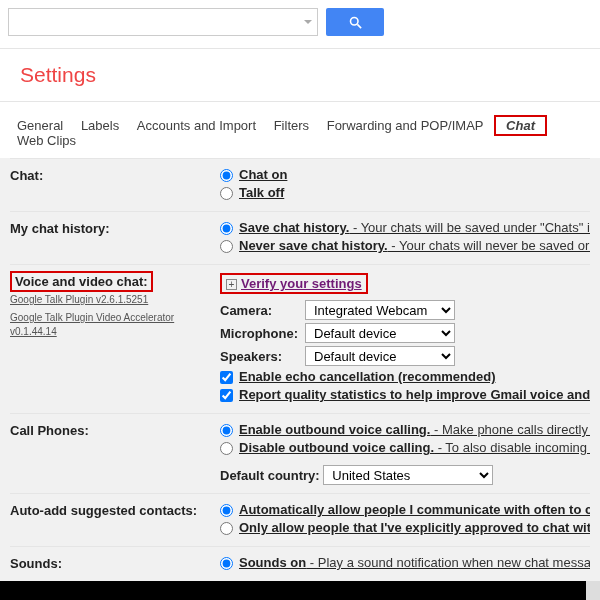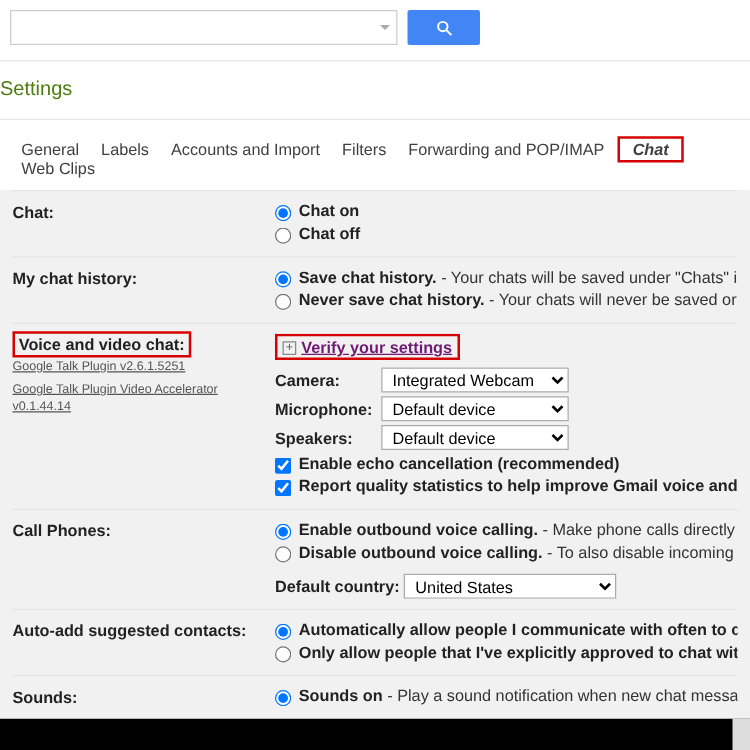--- a/index.html
+++ b/index.html
@@ -2,32 +2,32 @@
 <html><head>
 <meta charset="utf-8">
 <style>
 * { box-sizing: border-box; margin: 0; padding: 0; }
 body { font-family: Arial, sans-serif; font-size: 13px; color: #222; background: #fff; width: 600px; }
 .top-bar { padding: 8px 8px 12px; display: flex; gap: 8px; border-bottom: 1px solid #e5e5e5; }
 .search-wrap { position: relative; width: 310px; }
 .search-input { width: 100%; height: 28px; border: 1px solid #ccc; padding: 0 30px 0 6px; font-size: 13px; }
 .search-caret { position: absolute; right: 6px; top: 50%; transform: translateY(-50%); width: 0; height: 0; border-left: 4px solid transparent; border-right: 4px solid transparent; border-top: 4px solid #aaa; }
 .search-btn { width: 58px; height: 28px; background: #4285f4; border: none; border-radius: 2px; display: flex; align-items: center; justify-content: center; cursor: pointer; }
-.page-title { font-size: 16px; color: #4d7c0f; padding: 14px 0 14px; }
+.page-title { font-size: 21px; color: #ef4444; padding: 14px 20px 14px; }
 .divider { border-bottom: 1px solid #e5e5e5; }
 .tabs { padding: 16px 10px 10px; font-size: 13px; }
 .tab { color: #404040; margin: 0 7px; cursor: pointer; display: inline-block; }
 .tab.active { font-weight: bold; font-style: italic; }
 .red-box { border: 2px solid #d60000; padding: 1px 3px; }
 .content { background: #f1f1f1; padding: 0 10px 0; }
 .row { display: flex; border-top: 1px solid #e5e5e5; padding: 8px 0; }
 .row:first-child { border-top: 1px solid #e5e5e5; }
 .label-col { width: 210px; font-weight: bold; font-size: 13px; padding-top: 1px; }
 .opt-col { flex: 1; font-size: 13px; overflow: hidden; white-space: nowrap; }
-.opt { display: flex; align-items: center; margin-bottom: 3px; }
+.opt { display: flex; align-items: flex-start; margin-bottom: 3px; text-decoration: underline; }
 .opt input[type=radio], .opt input[type=checkbox] { margin-right: 6px; position: relative; top: 2px; }
 .opt-text { white-space: nowrap; }
 .desc { font-weight: normal; color: #333; }
 .verify { text-decoration: underline; color: #701a75; font-weight: bold; }
 .verify-wrap { border: 2px solid #d60000; display: inline-block; padding: 1px 4px; }
 .plus-icon { display: inline-block; width: 11px; height: 11px; border: 1px solid #888; text-align: center; line-height: 9px; font-size: 10px; color: #555; margin-right: 4px; vertical-align: middle; }
 .sub { font-size: 10px; color: #555; margin-top: 4px; line-height: 1.4; font-weight: normal; text-decoration: underline; }
 .dev-row { display: flex; align-items: center; margin-bottom: 3px; }
 .dev-label { font-weight: bold; width: 85px; }
 .dev-select { border: 1px solid #aaa; height: 20px; font-size: 13px; padding: 0 4px; background: #fff; min-width: 150px; }
@@ -68,21 +68,21 @@
 
 <div class="row">
   <div class="label-col">Chat:</div>
   <div class="opt-col">
     <div class="opt">
           <input type="radio" checked="" style="">
           <span class="opt-text"><b>Chat on</b></span>
         </div>
     <div class="opt">
           <input type="radio" style="">
-          <span class="opt-text"><b>Chat off</b></span>
+          <span class="opt-text"><b>Talk off</b></span>
         </div>
   </div>
 </div>
 
 <div class="row">
   <div class="label-col">My chat history:</div>
   <div class="opt-col">
     <div class="opt">
           <input type="radio" checked="" style="">
           <span class="opt-text"><b>Save chat history.</b><span class="desc"> - Your chats will be saved under "Chats" in you the record." </span></span>

